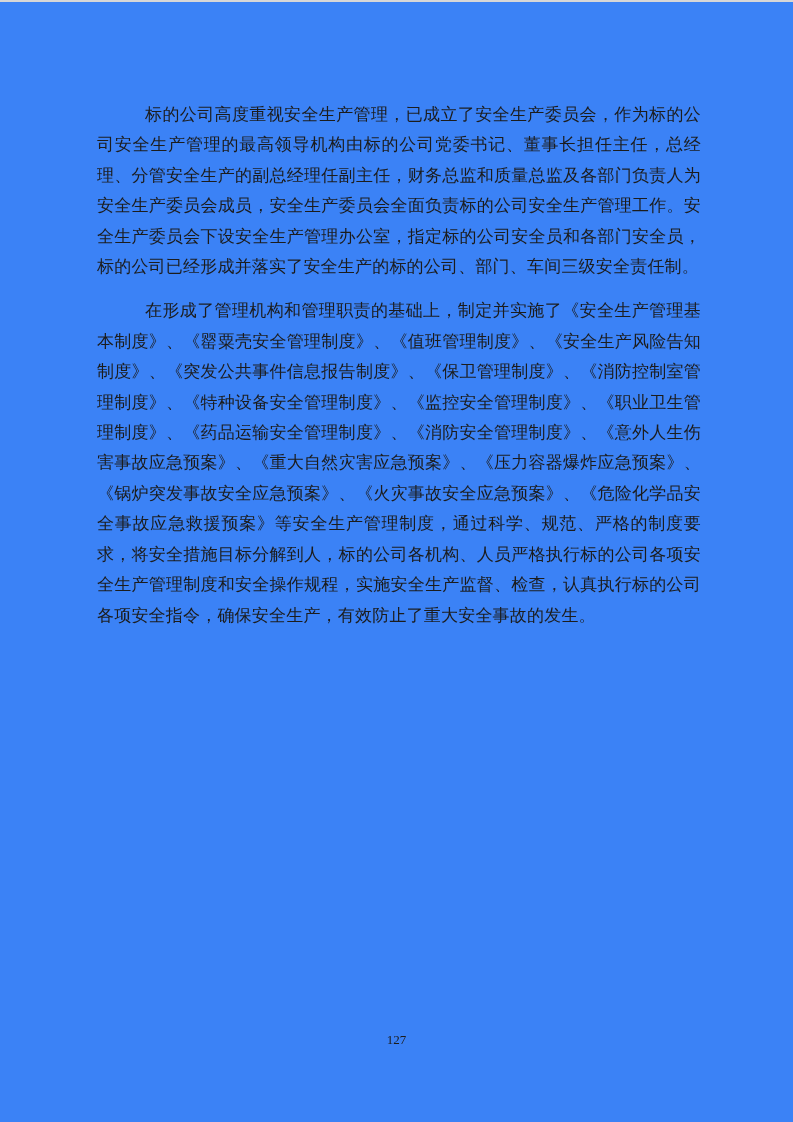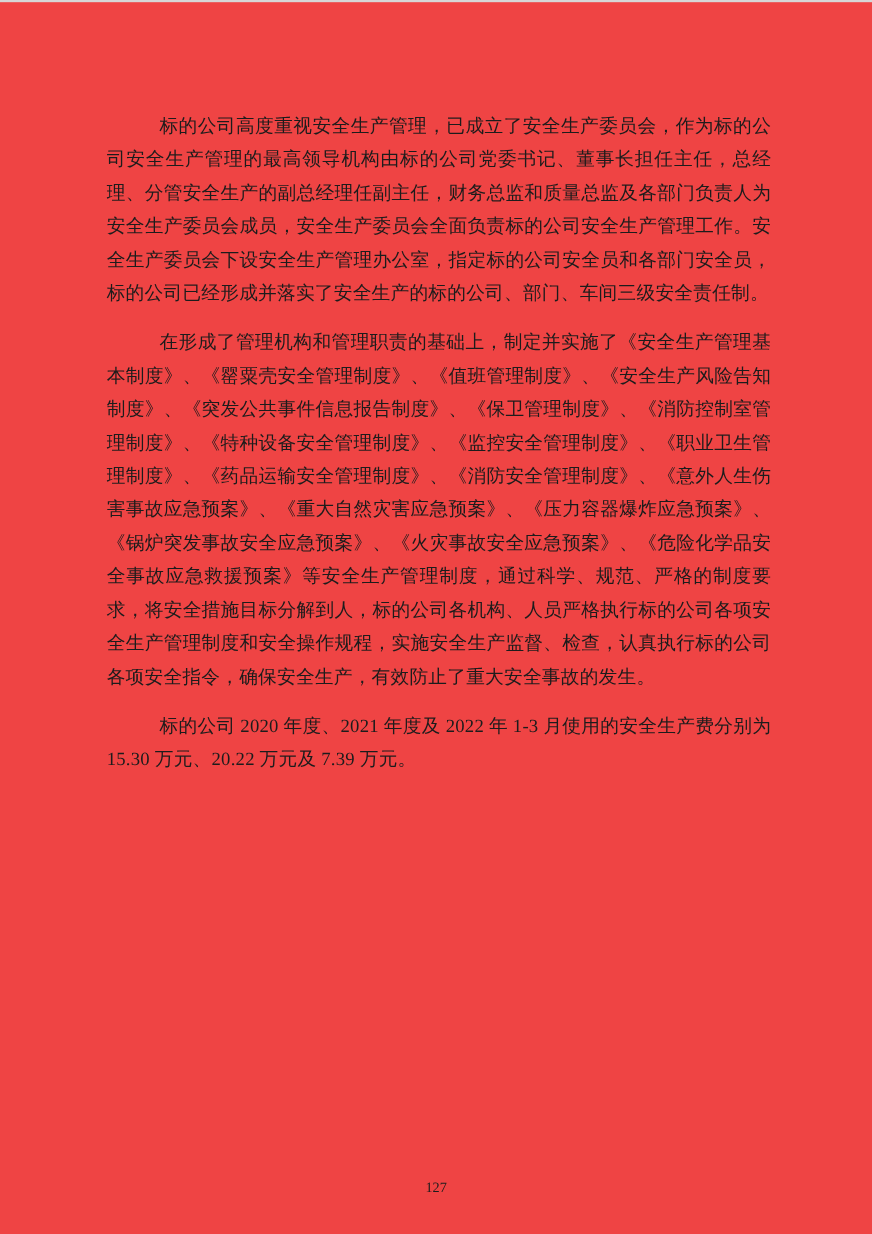--- a/index.html
+++ b/index.html
@@ -9,21 +9,21 @@
     }
     body {
       width: 793px;
       height: 1122px;
       overflow: hidden;
     }
     .page {
       position: relative;
       width: 793px;
       height: 1122px;
-      background: #ef4444;
+      background: #3b82f6;
       font-family: "Liberation Serif", "DejaVu Serif", serif;
       color: #1c1c1c;
     }
     .page-top-edge {
       position: absolute;
       top: 0;
       left: 0;
       width: 100%;
       height: 2px;
       background: #d7d7d7;
@@ -42,42 +42,41 @@
       letter-spacing: 0.2px;
     }
     .para {
       text-align: justify;
     }
     .heading {
       text-align: left;
     }
     .page-number {
       position: absolute;
-      top: 1072px;
+      top: 1032px;
       left: 0;
       width: 793px;
       text-align: center;
       font-size: 13px;
       line-height: 16px;
       color: #1c1c1c;
     }
   </style>
 </head>
 <body>
 
 <div class="page">
   <div class="page-top-edge"></div>
 
   <div class="content">
     <p class="block para">标的公司高度重视安全生产管理，已成立了安全生产委员会，作为标的公司安全生产管理的最高领导机构由标的公司党委书记、董事长担任主任，总经理、分管安全生产的副总经理任副主任，财务总监和质量总监及各部门负责人为安全生产委员会成员，安全生产委员会全面负责标的公司安全生产管理工作。安全生产委员会下设安全生产管理办公室，指定标的公司安全员和各部门安全员，标的公司已经形成并落实了安全生产的标的公司、部门、车间三级安全责任制。</p>
 
     <p class="block para">在形成了管理机构和管理职责的基础上，制定并实施了《安全生产管理基本制度》、《罂粟壳安全管理制度》、《值班管理制度》、《安全生产风险告知制度》、《突发公共事件信息报告制度》、《保卫管理制度》、《消防控制室管理制度》、《特种设备安全管理制度》、《监控安全管理制度》、《职业卫生管理制度》、《药品运输安全管理制度》、《消防安全管理制度》、《意外人生伤害事故应急预案》、《重大自然灾害应急预案》、《压力容器爆炸应急预案》、《锅炉突发事故安全应急预案》、《火灾事故安全应急预案》、《危险化学品安全事故应急救援预案》等安全生产管理制度，通过科学、规范、严格的制度要求，将安全措施目标分解到人，标的公司各机构、人员严格执行标的公司各项安全生产管理制度和安全操作规程，实施安全生产监督、检查，认真执行标的公司各项安全指令，确保安全生产，有效防止了重大安全事故的发生。</p>
 
 
-    <p class="block para">标的公司 2020 年度、2021 年度及 2022 年 1-3 月使用的安全生产费分别为 15.30 万元、20.22 万元及 7.39 万元。</p>
 
 
 
 
   </div>
 
   <div class="page-number">127</div>
 </div>
 
 </body></html>

